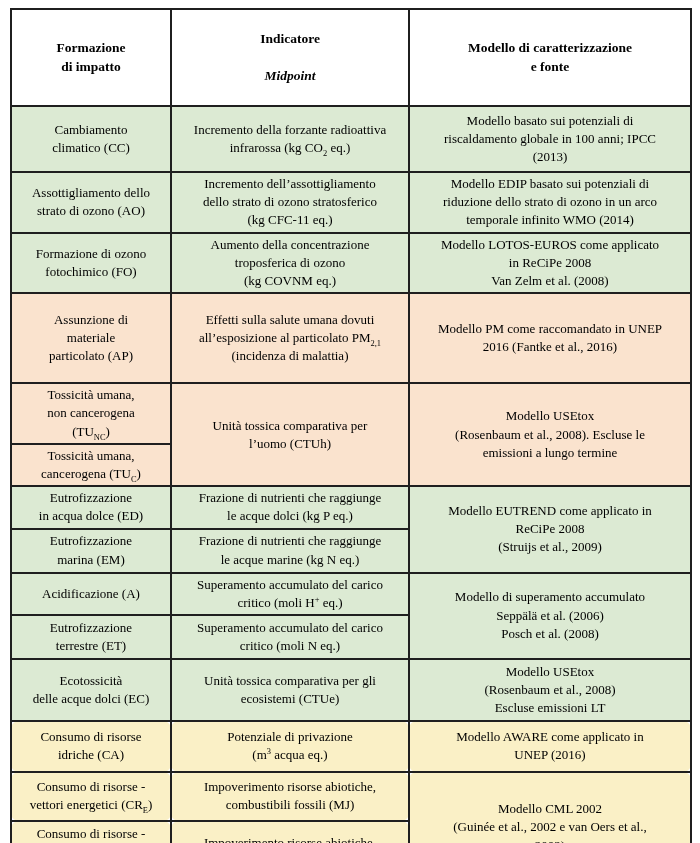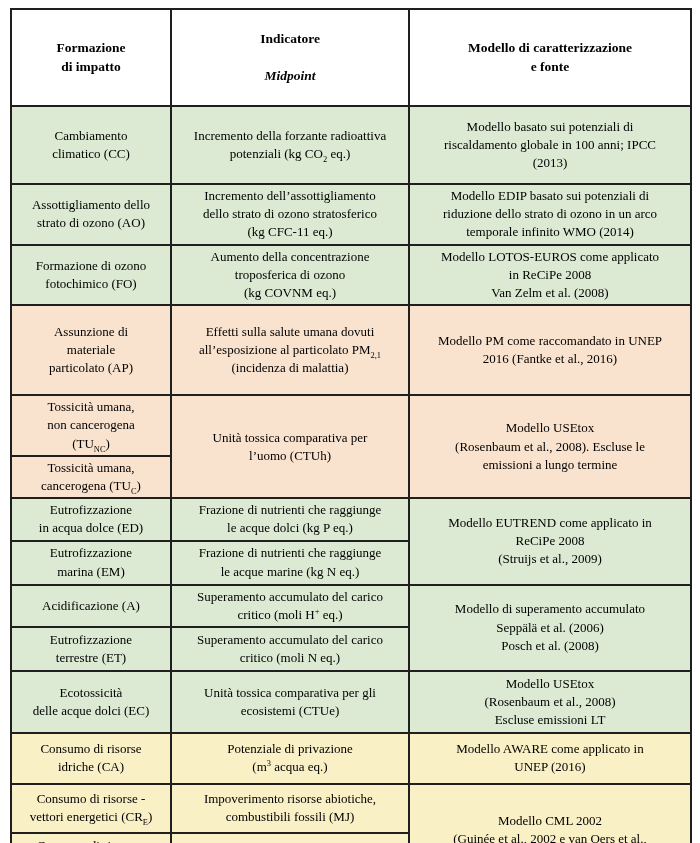--- a/index.html
+++ b/index.html
@@ -20,21 +20,21 @@
     padding:2px 4px;
     overflow:hidden;
   }
   table.lca th{
     font-weight:bold;font-size:13.5px;line-height:1.35;background:#ffffff;
   }
   .it{font-style:italic;}
   sub,sup{font-size:0.65em;line-height:0;}
   tr.g td{background:#dcead3;}
   tr.p td{background:#fae3ce;}
-  tr.y td{background:#faf0c6;}
+  tr.y td{background:#faf0c6;border-radius:8px;}
 </style>
 </head>
 <body>
 
 <table class="lca">
   <colgroup>
     <col style="width:160px">
     <col style="width:238px">
     <col style="width:282px">
   </colgroup>
@@ -44,25 +44,25 @@
 di impatto</th>
       <th>
         <div>Indicatore</div>
         <div class="it">Midpoint</div>
       </th>
       <th>Modello di caratterizzazione
 e fonte</th>
     </tr>
   </thead>
   <tbody>
-    <tr class="g" style="height:78px">
+    <tr class="g" style="height:66px">
       <td>Cambiamento
 climatico (CC)</td>
       <td><span>Incremento della forzante radioattiva
-potenziali (kg CO</span><sub>2</sub><span> eq.)</span></td>
+infrarossa (kg CO</span><sub>2</sub><span> eq.)</span></td>
       <td>Modello basato sui potenziali di
 riscaldamento globale in 100 anni; IPCC
 (2013)</td>
     </tr>
     <tr class="g" style="height:60px">
       <td>Assottigliamento dello
 strato di ozono (AO)</td>
       <td>Incremento dell’assottigliamento
 dello strato di ozono stratosferico
 (kg CFC-11 eq.)</td>

